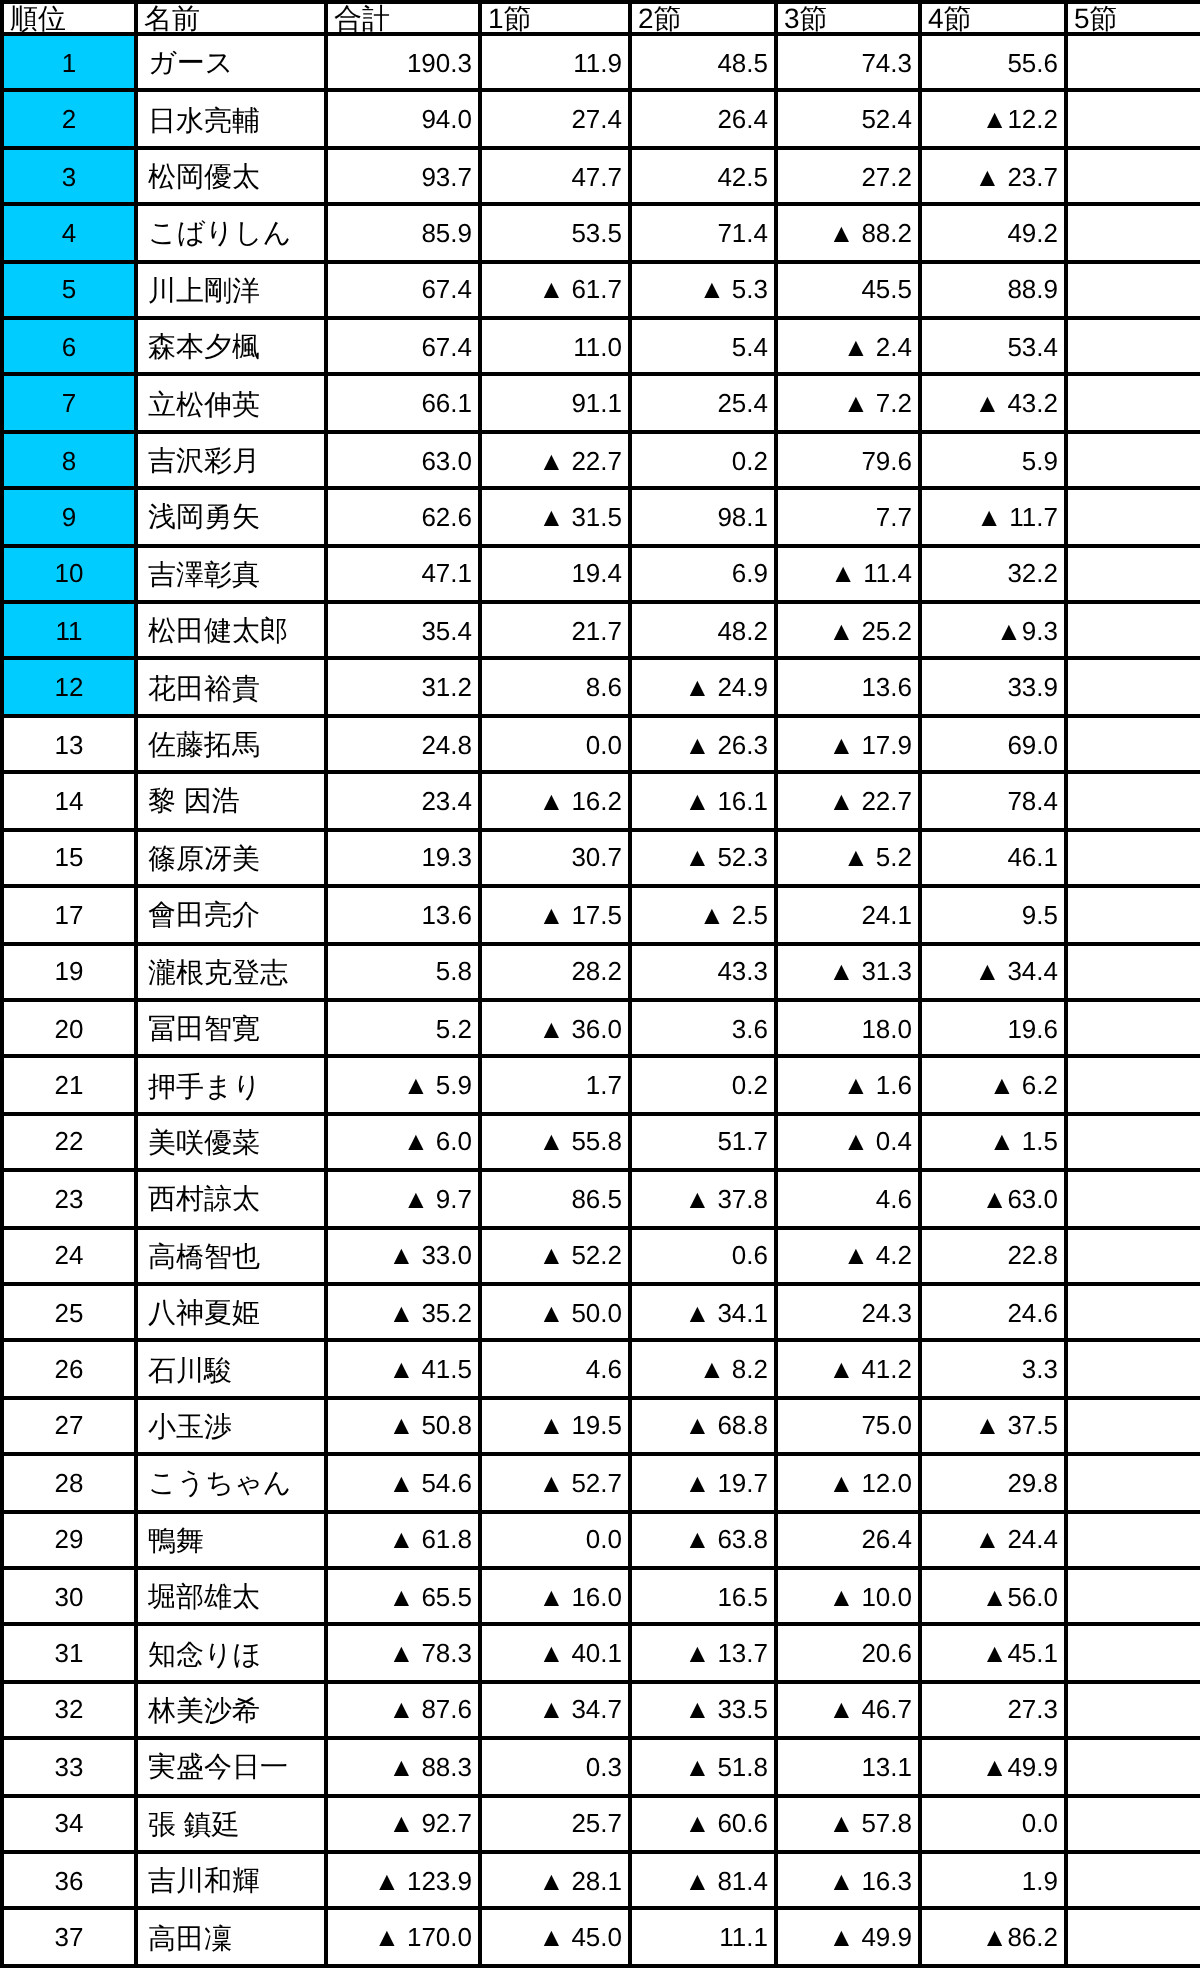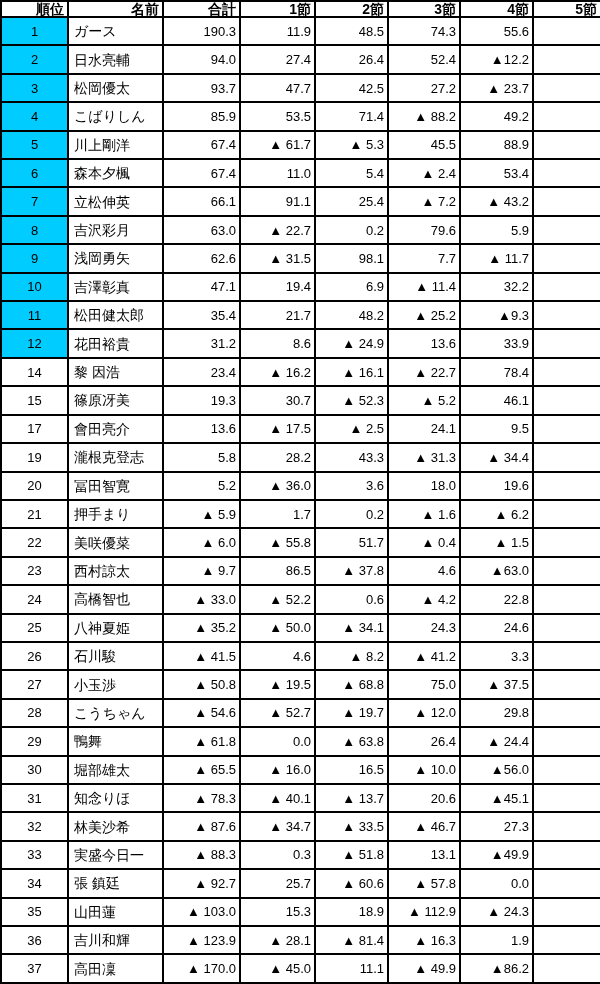--- a/index.html
+++ b/index.html
@@ -21,22 +21,22 @@
   .sheet th, .sheet td {
     border: 2px solid #000000;
     padding: 0 3px;
     overflow: hidden;
     white-space: nowrap;
     line-height: 1;
     vertical-align: middle;
   }
   .sheet th {
     font-size: 14px;
-    font-weight: bold;
-    text-align: right;
+    font-weight: normal;
+    text-align: left;
     background: #ffffff;
   }
   td.rank {
     text-align: center;
     font-size: 13px;
   }
   td.rank.hl {
     background: var(--hl, #00CCFF);
   }
   td.name {
@@ -199,20 +199,30 @@
     <td class="rank hl">12</td>
     <td class="name">花田裕貴</td>
     <td class="num">31.2</td>
     <td class="num">8.6</td>
     <td class="num">▲ 24.9</td>
     <td class="num">13.6</td>
     <td class="num">33.9</td>
     <td class="num"></td>
   </tr>
       <tr>
+    <td class="rank">13</td>
+    <td class="name">佐藤拓馬</td>
+    <td class="num">24.8</td>
+    <td class="num">0.0</td>
+    <td class="num">▲ 26.3</td>
+    <td class="num">▲ 17.9</td>
+    <td class="num">69.0</td>
+    <td class="num"></td>
+  </tr>
+      <tr>
     <td class="rank">14</td>
     <td class="name">黎 因浩</td>
     <td class="num">23.4</td>
     <td class="num">▲ 16.2</td>
     <td class="num">▲ 16.1</td>
     <td class="num">▲ 22.7</td>
     <td class="num">78.4</td>
     <td class="num"></td>
   </tr>
       <tr>
@@ -389,30 +399,20 @@
     <td class="rank">34</td>
     <td class="name">張 鎮廷</td>
     <td class="num">▲ 92.7</td>
     <td class="num">25.7</td>
     <td class="num">▲ 60.6</td>
     <td class="num">▲ 57.8</td>
     <td class="num">0.0</td>
     <td class="num"></td>
   </tr>
       <tr>
-    <td class="rank">35</td>
-    <td class="name">山田蓮</td>
-    <td class="num">▲ 103.0</td>
-    <td class="num">15.3</td>
-    <td class="num">18.9</td>
-    <td class="num">▲ 112.9</td>
-    <td class="num">▲ 24.3</td>
-    <td class="num"></td>
-  </tr>
-      <tr>
     <td class="rank">36</td>
     <td class="name">吉川和輝</td>
     <td class="num">▲ 123.9</td>
     <td class="num">▲ 28.1</td>
     <td class="num">▲ 81.4</td>
     <td class="num">▲ 16.3</td>
     <td class="num">1.9</td>
     <td class="num"></td>
   </tr>
       <tr>

